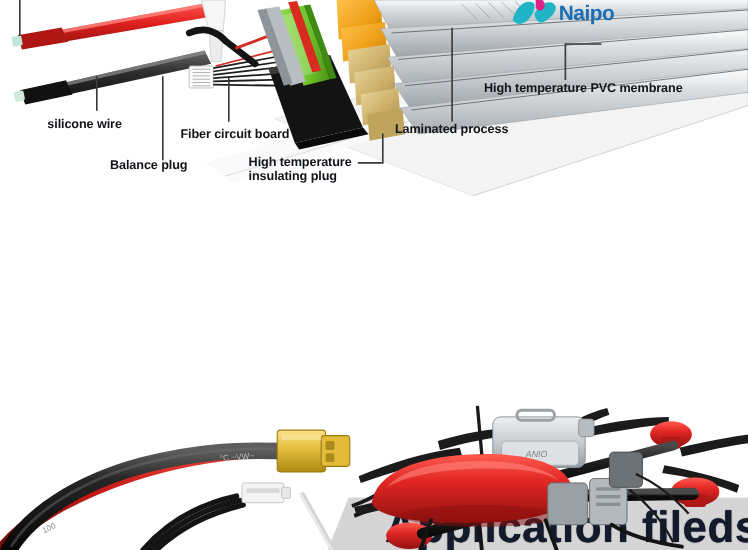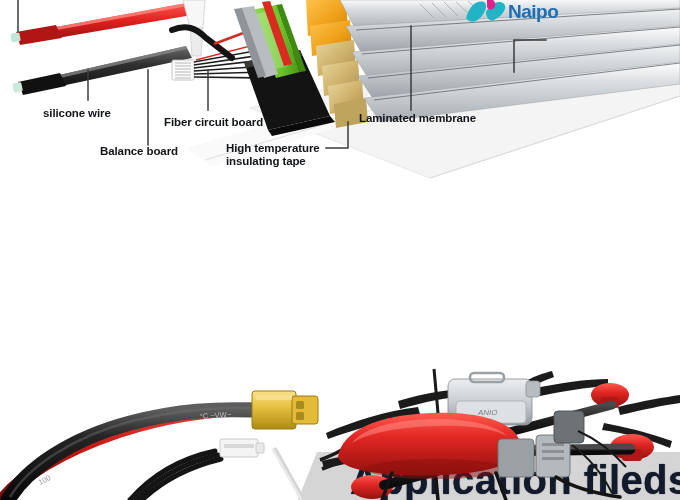--- a/index.html
+++ b/index.html
@@ -209,29 +209,30 @@
         <path d="M326,148 L348,148 L348,122"></path>
 
         <path d="M411,110 L411,26"></path>
 
         <path d="M514,72 L514,40 L546,40"></path>
       </g>
     </svg>
 
     <div class="callout-label" style="left:43px;  top:107px;">silicone wire</div>
 
-    <div class="callout-label" style="left:100px; top:145px;">Balance board</div>
+    <div class="callout-label" style="left:100px; top:145px;">Balance plug</div>
 
     <div class="callout-label" style="left:164px; top:116px;">Fiber circuit board</div>
 
     <div class="callout-label" style="left:226px; top:142px;">High temperature
-insulating tape</div>
-
-    <div class="callout-label" style="left:359px; top:112px;">Laminated membrane</div>
-
+insulating plug</div>
+
+    <div class="callout-label" style="left:359px; top:112px;">Laminated process</div>
+
+    <div class="callout-label" style="left:440px; top:75px;">High temperature PVC membrane</div>
   </div>
 
   <div id="banner-section">
     <div id="banner-shape"></div>
     <svg id="banner-diagonal" width="80" height="110" viewBox="0 0 80 110">
       <line x1="4" y1="4" x2="60" y2="104" stroke="#d5d5d5" stroke-width="5" stroke-linecap="round"></line>
       <line x1="2" y1="3" x2="58" y2="103" stroke="#ededed" stroke-width="2"></line>
     </svg>
     <div id="banner-title">Application fileds</div>
   </div>

